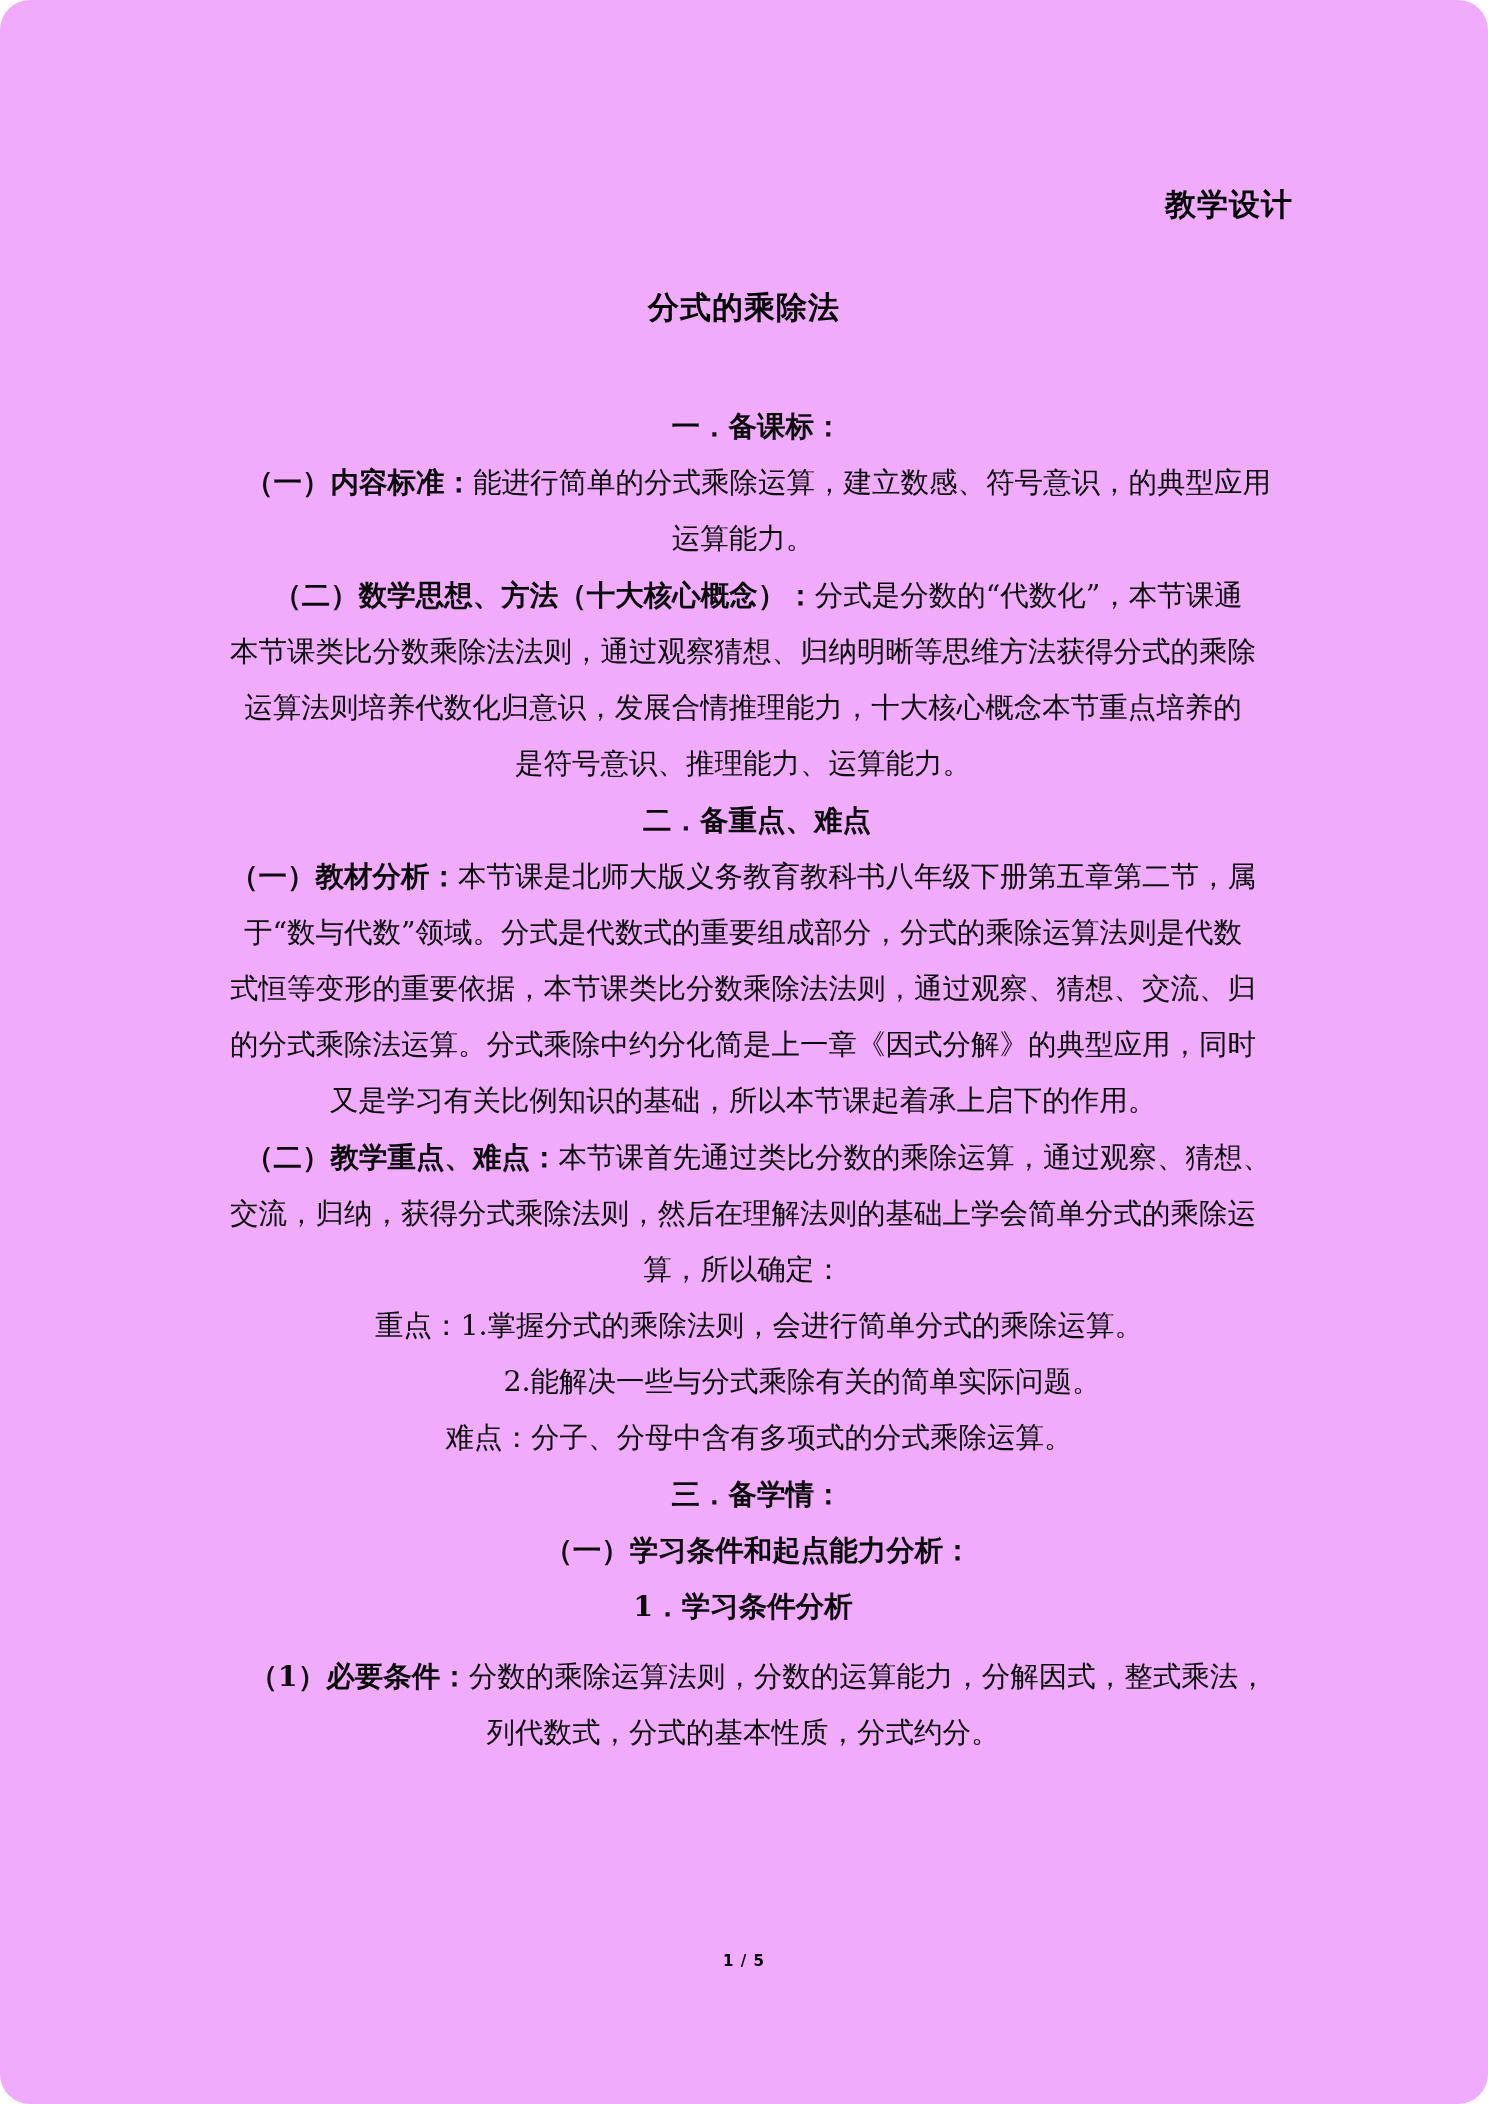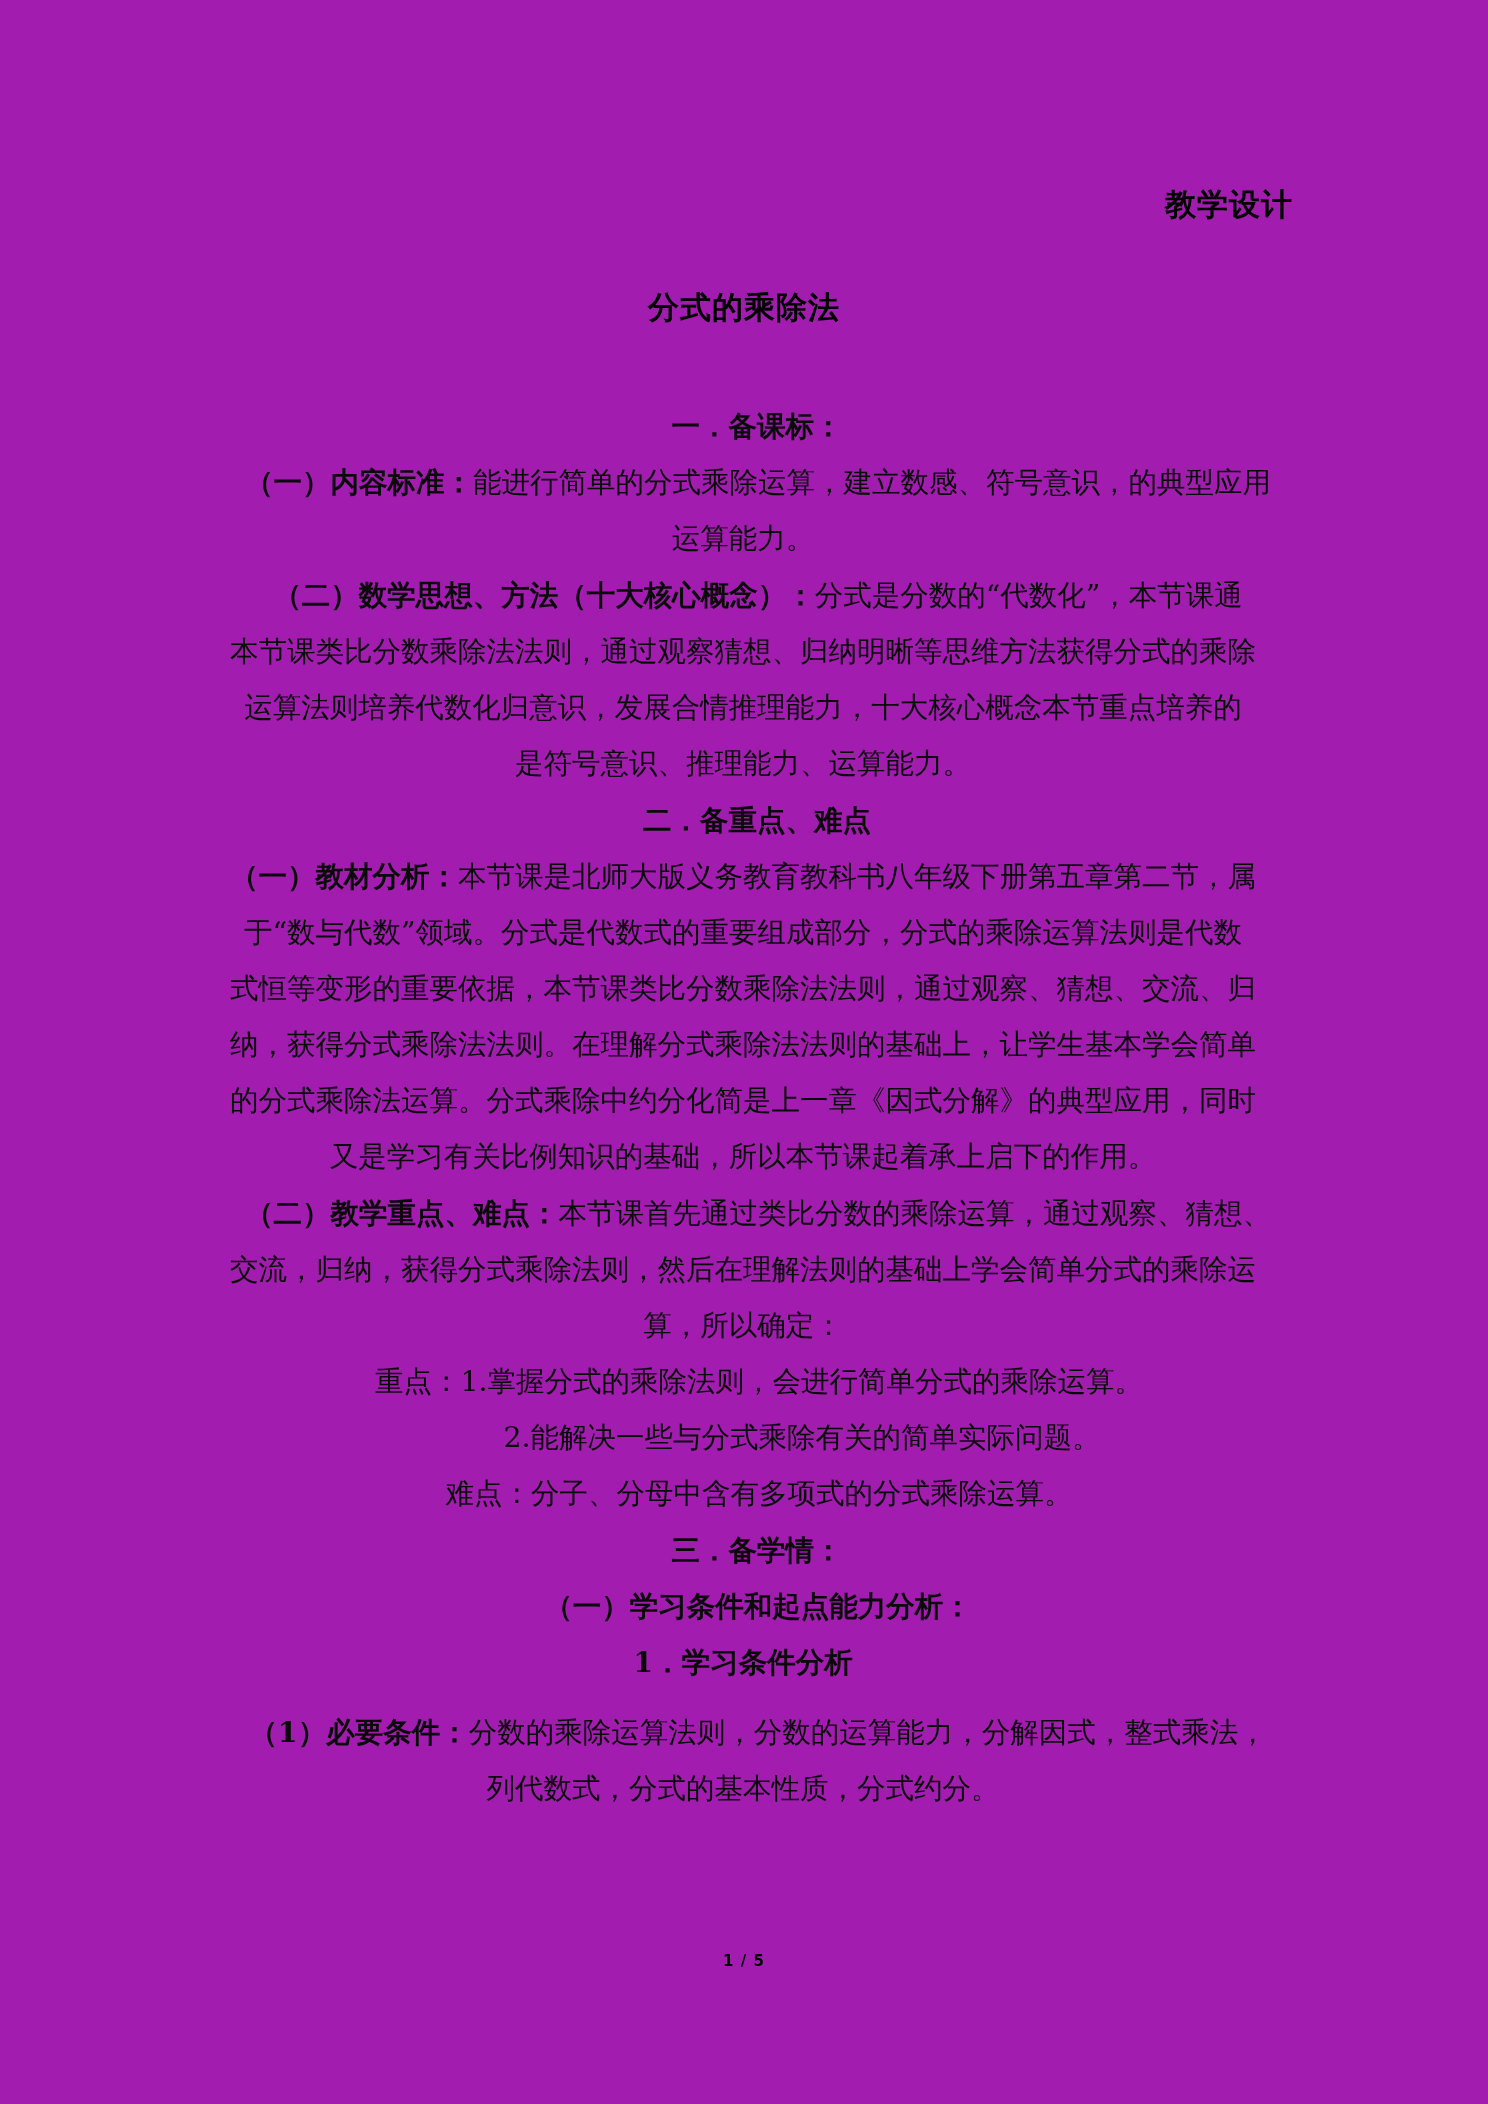--- a/index.html
+++ b/index.html
@@ -9,23 +9,24 @@
     background: #ffffff;
   }
   body {
     font-family: "DejaVu Serif", "Liberation Serif", serif;
     color: #000000;
   }
   #page {
     position: relative;
     width: 1488px;
     height: 2104px;
-    background: #a21caf;
+    background: #f0abfc;
     overflow: hidden;
     box-sizing: border-box;
+    border-radius: 30px;
   }
   
   .doc-header {
     position: absolute;
     left: 195px;
     right: 195px;
     top: 186px;
     text-align: right;
     font-size: 31px;
     font-weight: bold;
@@ -107,21 +108,20 @@
     <div class="line">运算法则培养代数化归意识，发展合情推理能力，十大核心概念本节重点培养的</div>
     <div class="line">是符号意识、推理能力、运算能力。</div>
 
     <div class="line bold ind-h">二．备重点、难点</div>
 
     <div class="line">
       <span class="bold">（一）教材分析：</span><span>本节课是北师大版义务教育教科书八年级下册第五章第二节，属</span>
     </div>
     <div class="line">于“数与代数”领域。分式是代数式的重要组成部分，分式的乘除运算法则是代数</div>
     <div class="line">式恒等变形的重要依据，本节课类比分数乘除法法则，通过观察、猜想、交流、归</div>
-    <div class="line">纳，获得分式乘除法法则。在理解分式乘除法法则的基础上，让学生基本学会简单</div>
     <div class="line">的分式乘除法运算。分式乘除中约分化简是上一章《因式分解》的典型应用，同时</div>
     <div class="line">又是学习有关比例知识的基础，所以本节课起着承上启下的作用。</div>
 
     <div class="line ind1">
       <span class="bold">（二）教学重点、难点：</span><span>本节课首先通过类比分数的乘除运算，通过观察、猜想、</span>
     </div>
     <div class="line">交流，归纳，获得分式乘除法则，然后在理解法则的基础上学会简单分式的乘除运</div>
     <div class="line">算，所以确定：</div>
 
     <div class="line ind-k">重点：1.掌握分式的乘除法则，会进行简单分式的乘除运算。</div>

